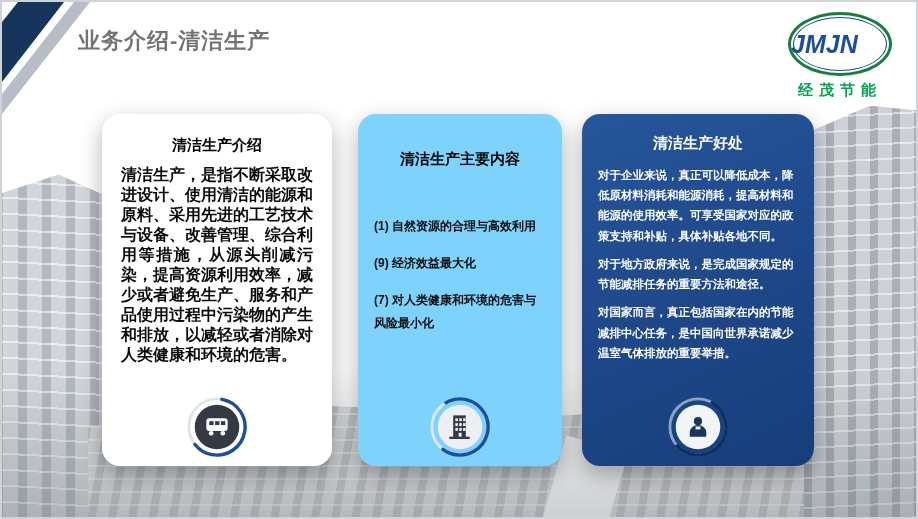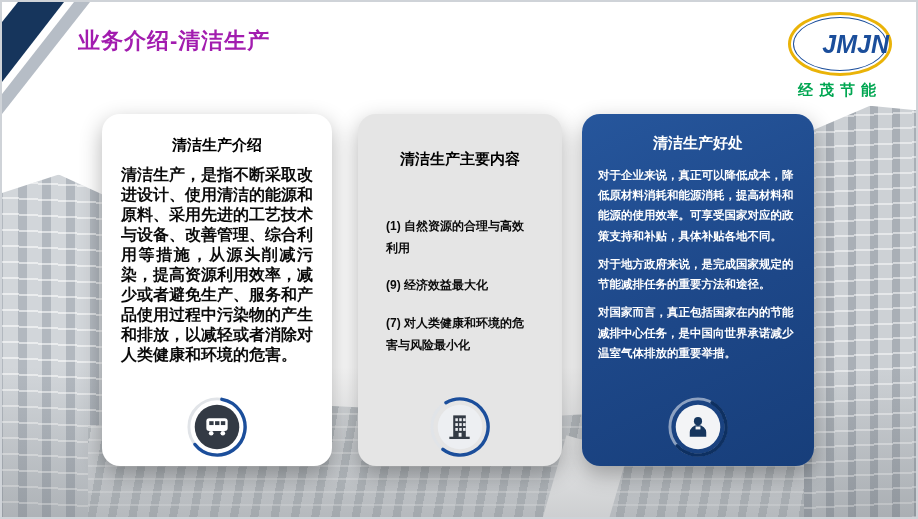--- a/index.html
+++ b/index.html
@@ -35,42 +35,42 @@
   .bg-shade{position:absolute;left:0;right:0;bottom:0;height:150px;
     background:linear-gradient(180deg, rgba(90,96,102,0) 0%, rgba(90,96,102,.30) 100%);}
   
   .stripe{position:absolute;top:0;left:0;z-index:2;}
   .stripe-gray {width:88px;height:112px;background:#b6bdc6;clip-path:polygon(0 0,100% 0,0 100%);}
   .stripe-white{width:72px;height:92px;background:#ffffff;clip-path:polygon(0 0,100% 0,0 100%);}
   .stripe-navy {width:62px;height:80px;background:#16355c;clip-path:polygon(0 0,100% 0,0 100%);}
   .stripe-tip  {width:16px;height:20px;background:#ffffff;clip-path:polygon(0 0,100% 0,0 100%);}
   
   .title{position:absolute;left:76px;top:24px;margin:0;z-index:3;
-    font-size:22px;font-weight:800;letter-spacing:1px;color:#a21caf;}
+    font-size:22px;font-weight:800;letter-spacing:1px;color:#737373;}
   
   .logo{position:absolute;right:20px;top:10px;width:112px;text-align:center;z-index:3;}
   .logo-ellipse{position:relative;width:104px;height:64px;margin:0 auto;
-    border:3px solid #eab308;border-radius:50%;background:#fff;
-    display:flex;align-items:center;justify-content:flex-end;box-sizing:border-box;}
+    border:3px solid #15803d;border-radius:50%;background:#fff;
+    display:flex;align-items:center;justify-content:flex-start;box-sizing:border-box;}
   .logo-ellipse::after{content:"";position:absolute;inset:2px;border:1px solid #1b4e9b;
     border-radius:50%;}
   .logo-text{color:#1b4e9b;font-weight:800;font-style:italic;font-size:25px;letter-spacing:0;}
   .logo-sub{margin-top:5px;color:#00a651;font-weight:800;font-size:15px;letter-spacing:6px;}
   
   .card{position:absolute;top:112px;height:352px;border-radius:18px;z-index:5;
     box-shadow:0 8px 22px rgba(0,0,0,.30);box-sizing:border-box;}
   .card1{left:100px;width:230px;background:#fff;padding:16px 19px;}
-  .card2{left:356px;width:204px;background:#e5e5e5;padding:30px 16px;}
+  .card2{left:356px;width:204px;background:#7dd3fc;padding:30px 16px;}
   .card3{left:580px;width:232px;background:linear-gradient(155deg,#26569c 0%,#1d4788 55%,#173e7a 100%);
     padding:14px 16px;}
   .card-title{margin:6px 0 10px;text-align:center;font-size:15px;font-weight:800;color:#000;}
   .card3 .card-title{color:#fff;margin-bottom:12px;}
   .card1-body{margin:8px 0 0;font-size:16px;font-weight:700;line-height:20px;
     color:#0a0a0a;text-align:justify;}
-  .card2-items{list-style:none;margin:46px 12px 0;padding:0;}
+  .card2-items{list-style:none;margin:46px 0 0;padding:0;}
   .card2-items li{font-size:12px;font-weight:700;color:#0a0a0a;line-height:1.85;margin:0 0 15px;}
   .card3-body p{margin:8px 0 2px;font-size:11.5px;font-weight:700;line-height:1.76;color:#fff;}
   
   .badge{position:absolute;left:50%;bottom:8px;transform:translateX(-50%);
     width:62px;height:62px;}
   .badge svg{display:block;width:100%;height:100%;}
 </style>
 </head>
 <body>
 

